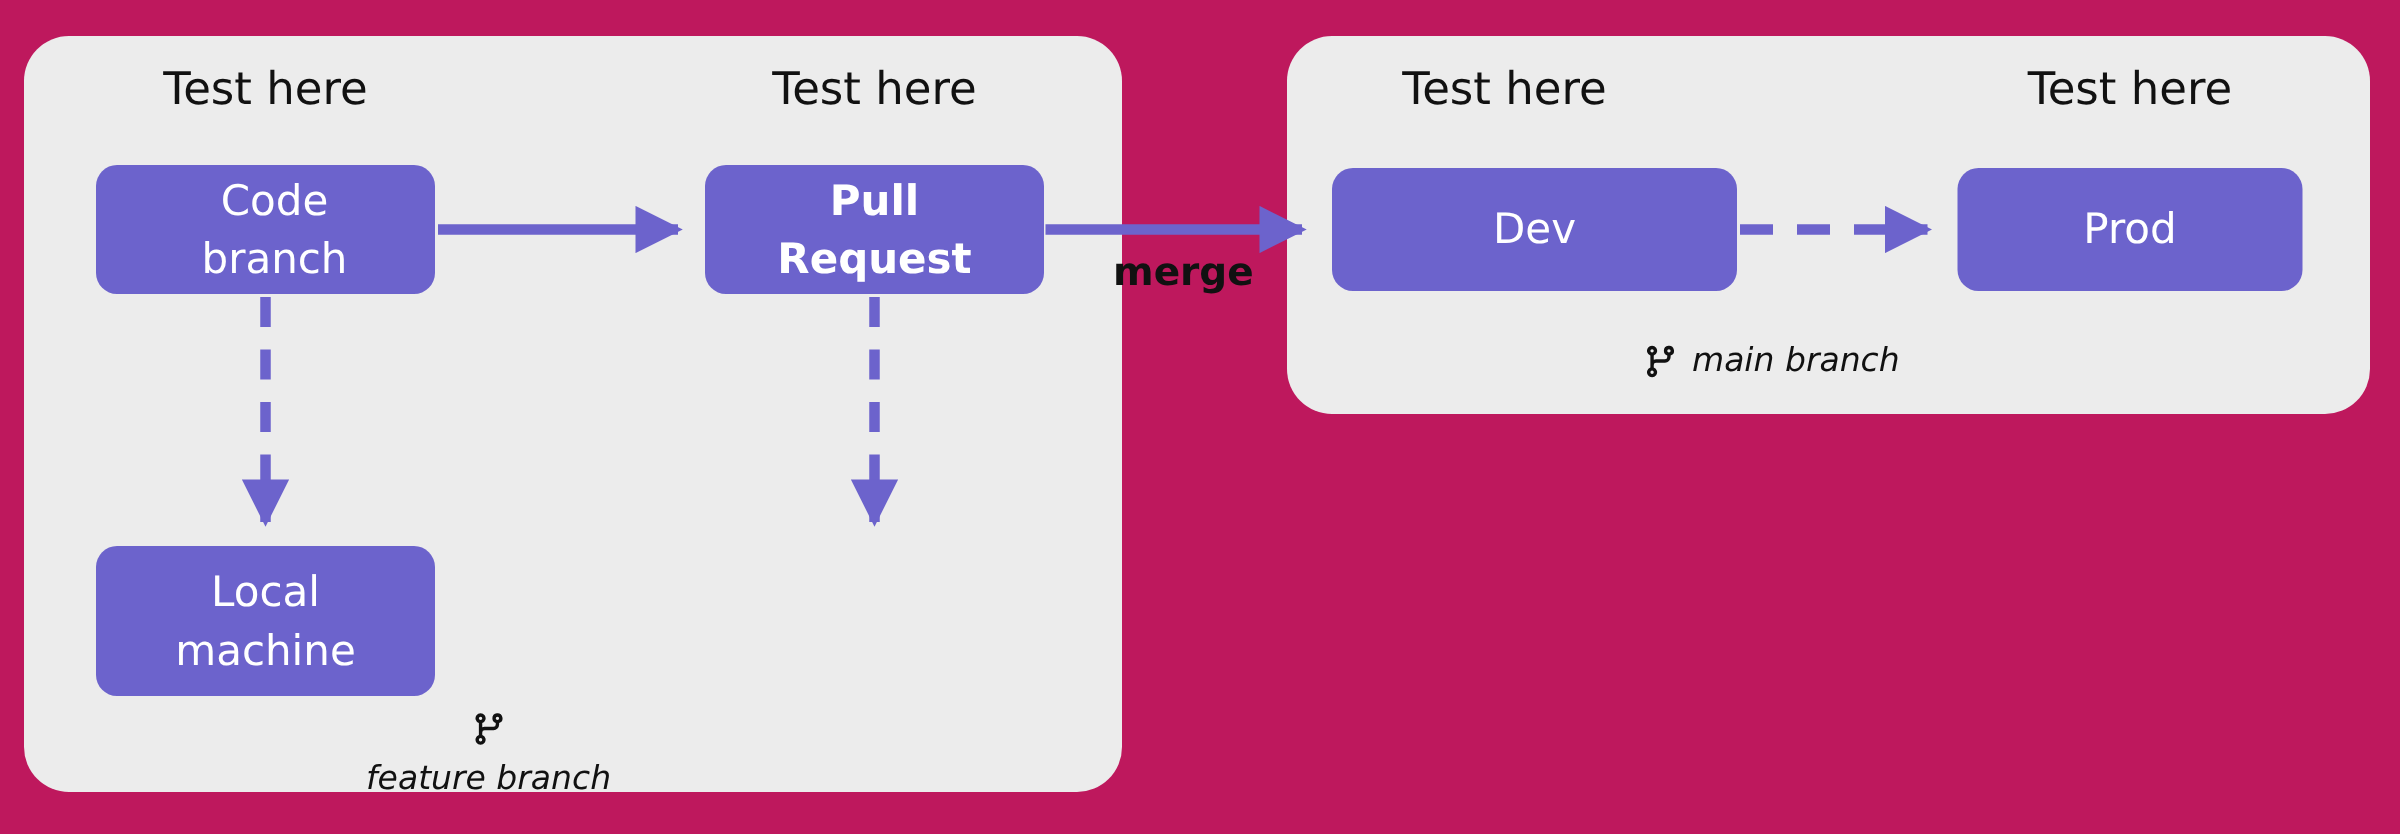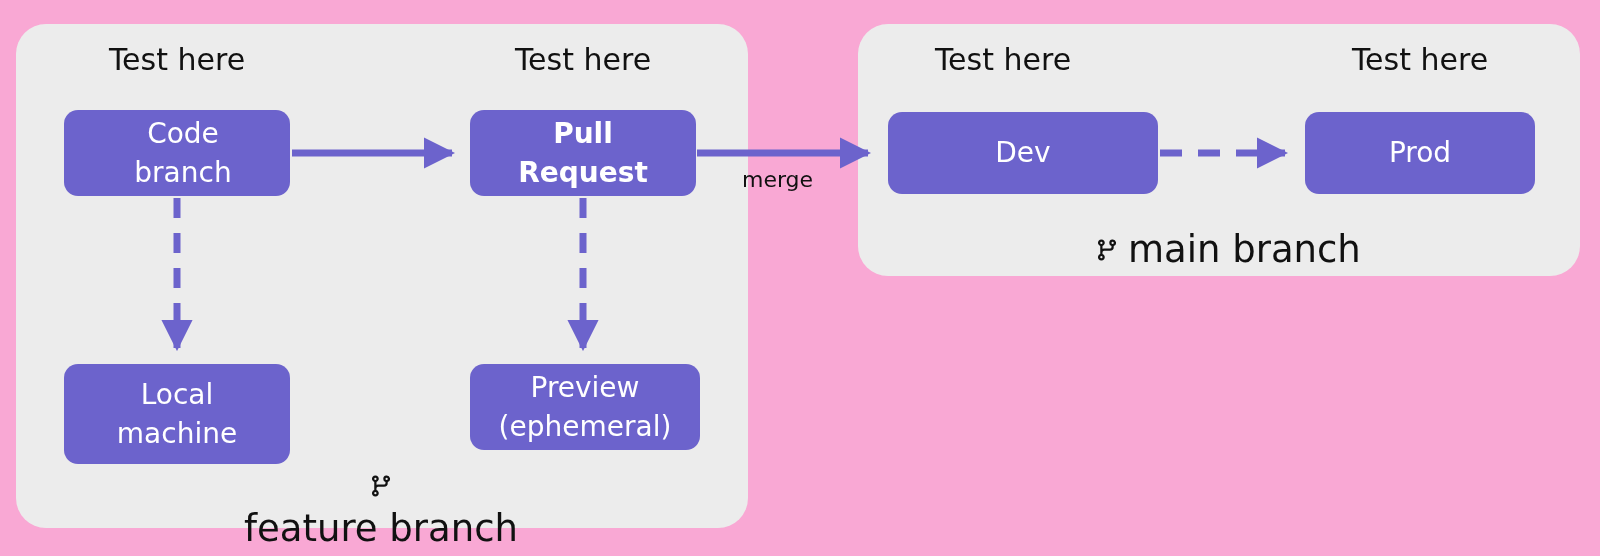--- a/index.html
+++ b/index.html
@@ -11,21 +11,21 @@
   * { box-sizing: border-box; }
   body {
     margin: 0;
     background: #ffffff;
     font-family: "DejaVu Sans", "Liberation Sans", sans-serif;
   }
   .canvas {
     position: relative;
     width: 1600px;
     height: 556px;
-    background: #f9a8d4;
+    background: #be185d;
     overflow: hidden;
   }
   .group {
     position: absolute;
     background: var(--group-bg);
     border-radius: 30px;
   }
   .group-feature { left: 16px;  top: 24px; width: 732px; height: 504px; }
   .group-main    { left: 858px; top: 24px; width: 722px; height: 252px; }
 
@@ -59,32 +59,34 @@
   .test-label-code { left: 64px;   width: 226px; }
   .test-label-pr   { left: 470px;  width: 226px; }
   .test-label-dev  { left: 888px;  width: 230px; }
   .test-label-prod { left: 1305px; width: 230px; }
 
   .branch-label {
     position: absolute;
     display: flex;
     align-items: center;
     gap: 9px;
-    font-size: 37px;
+    font-size: 22px;
     color: var(--label-text);
+    font-style: italic;
   }
   .branch-label-feature { left: 244px;  top: 474px; flex-direction: column; }
   .branch-label-main    { left: 1095px; top: 228px; }
 
   .merge-label {
     position: absolute;
     left: 742px;
     top: 167px;
-    font-size: 22px;
+    font-size: 26px;
     color: var(--label-text);
+    font-weight: bold;
   }
 
   .edges-overlay {
     position: absolute;
     left: 0; top: 0;
     width: 1600px; height: 556px;
     pointer-events: none;
   }
   .edge {
     stroke: var(--accent);
@@ -122,22 +124,20 @@
   <div class="test-label test-label-pr">Test here</div>
   <div class="test-label test-label-dev">Test here</div>
   <div class="test-label test-label-prod">Test here</div>
 
   <div class="node node-code-branch">Code
 branch</div>
   <div class="node node-pull-request">Pull
 Request</div>
   <div class="node node-local-machine">Local
 machine</div>
-  <div class="node node-preview">Preview
-(ephemeral)</div>
   <div class="node node-dev">Dev</div>
   <div class="node node-prod">Prod</div>
 
   <div class="merge-label">merge</div>
 
   <div class="branch-label branch-label-feature">
     <span class="git-branch-icon">
       <svg viewBox="0 0 16 16" width="24" height="24" aria-hidden="true">
         <path fill="#111111" d="M9.5 3.25a2.25 2.25 0 1 1 3 2.122V6A2.5 2.5 0 0 1 10 8.5H6a1 1 0 0 0-1 1v1.128a2.251 2.251 0 1 1-1.5 0V5.372a2.25 2.25 0 1 1 1.5 0v1.836A2.493 2.493 0 0 1 6 7h4a1 1 0 0 0 1-1v-.628A2.25 2.25 0 0 1 9.5 3.25Zm-6 0a.75.75 0 1 0 1.5 0 .75.75 0 0 0-1.5 0Zm8.25-.75a.75.75 0 1 0 0 1.5.75.75 0 0 0 0-1.5ZM4.25 12a.75.75 0 1 0 0 1.5.75.75 0 0 0 0-1.5Z"></path>
       </svg>

